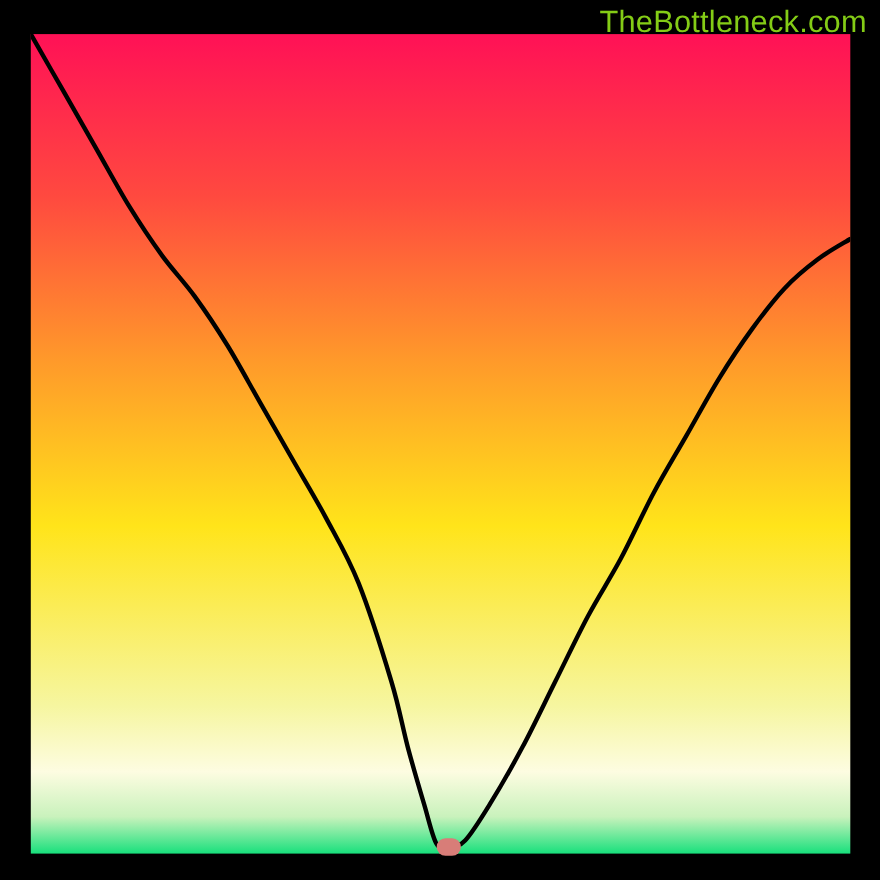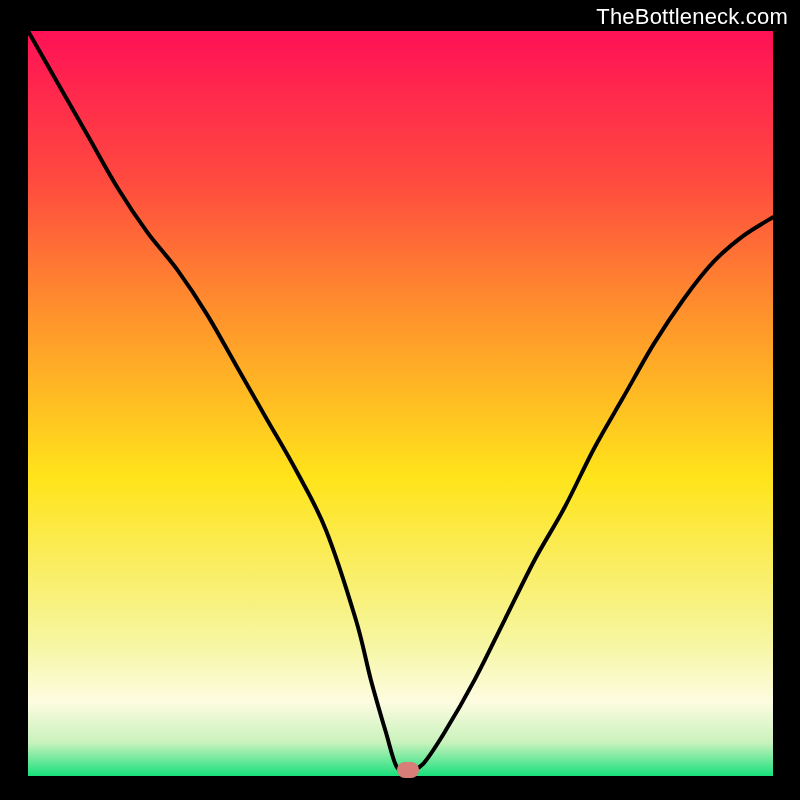--- a/index.html
+++ b/index.html
@@ -14,22 +14,22 @@
   .frame {
     position: absolute;
     left: 0; top: 0;
     width: 800px; height: 800px;
     background: #000;
   }
   .attribution {
     position: absolute;
     top: 4px;
     right: 12px;
-    color: #ffffff;
-    font-size: 22px;
+    color: #84cc16;
+    font-size: 28px;
     font-weight: 500;
     letter-spacing: 0.2px;
     user-select: none;
   }
   svg.plot {
     position: absolute;
     left: 0;
     top: 0;
   }
   .marker {

